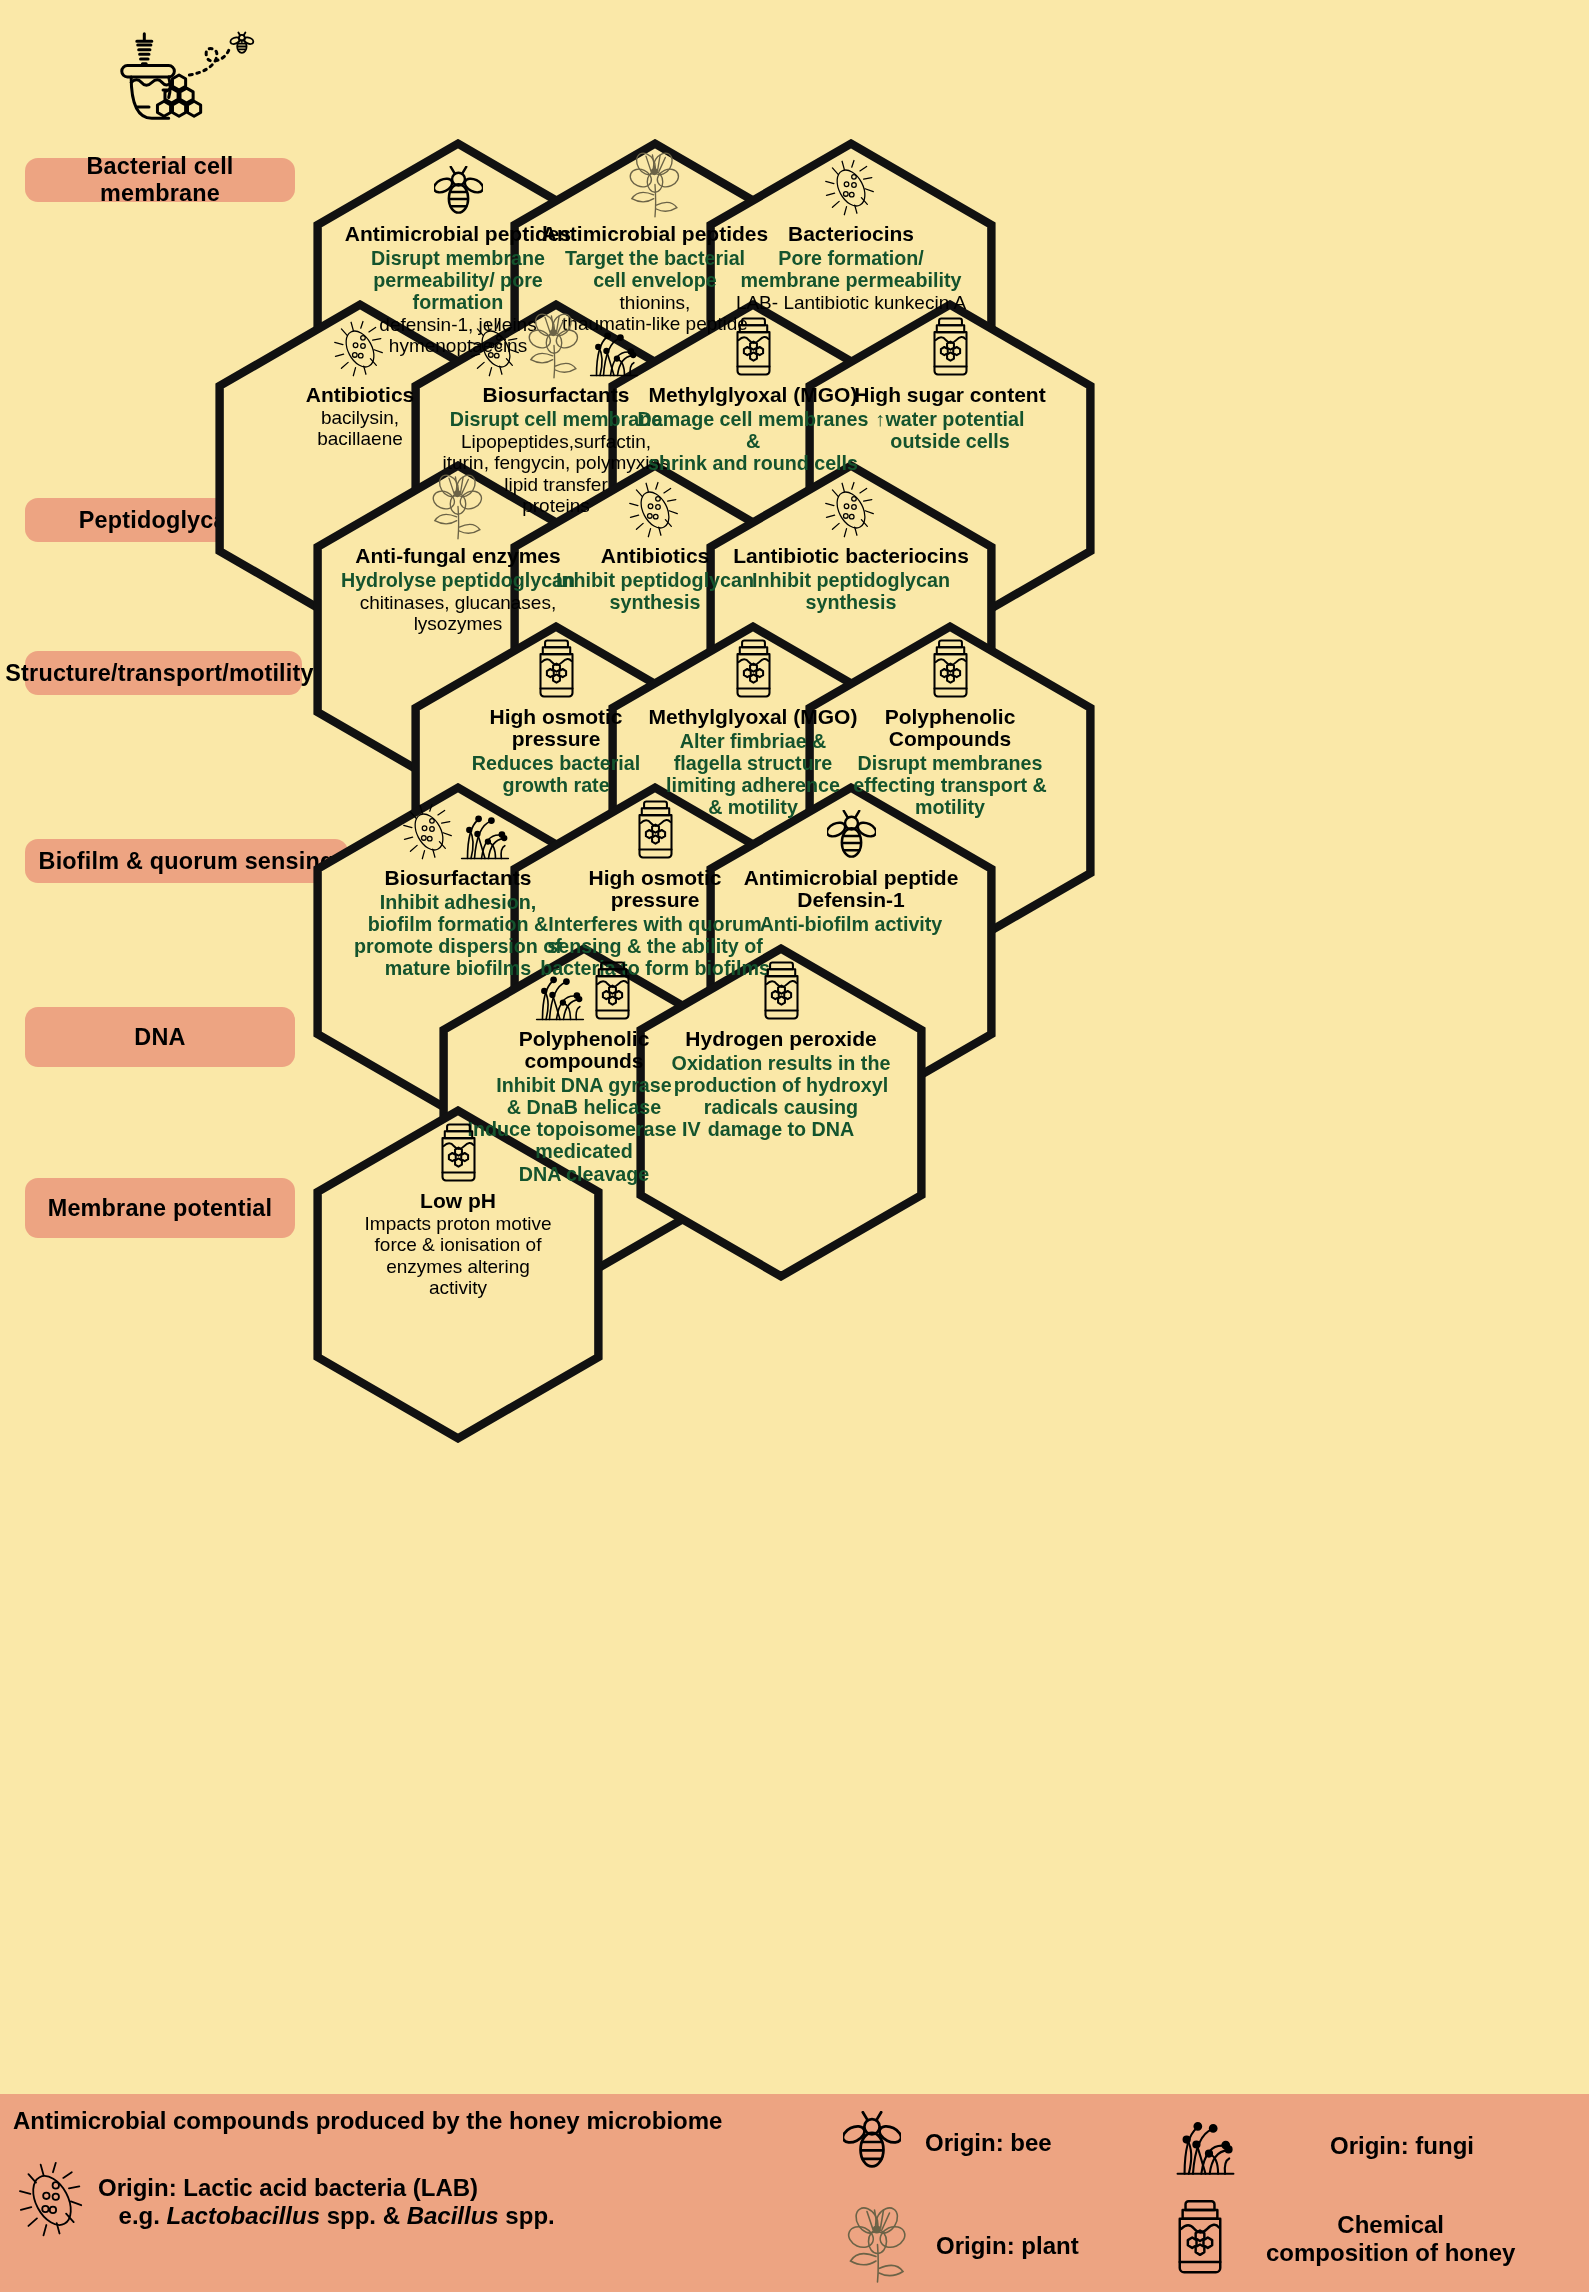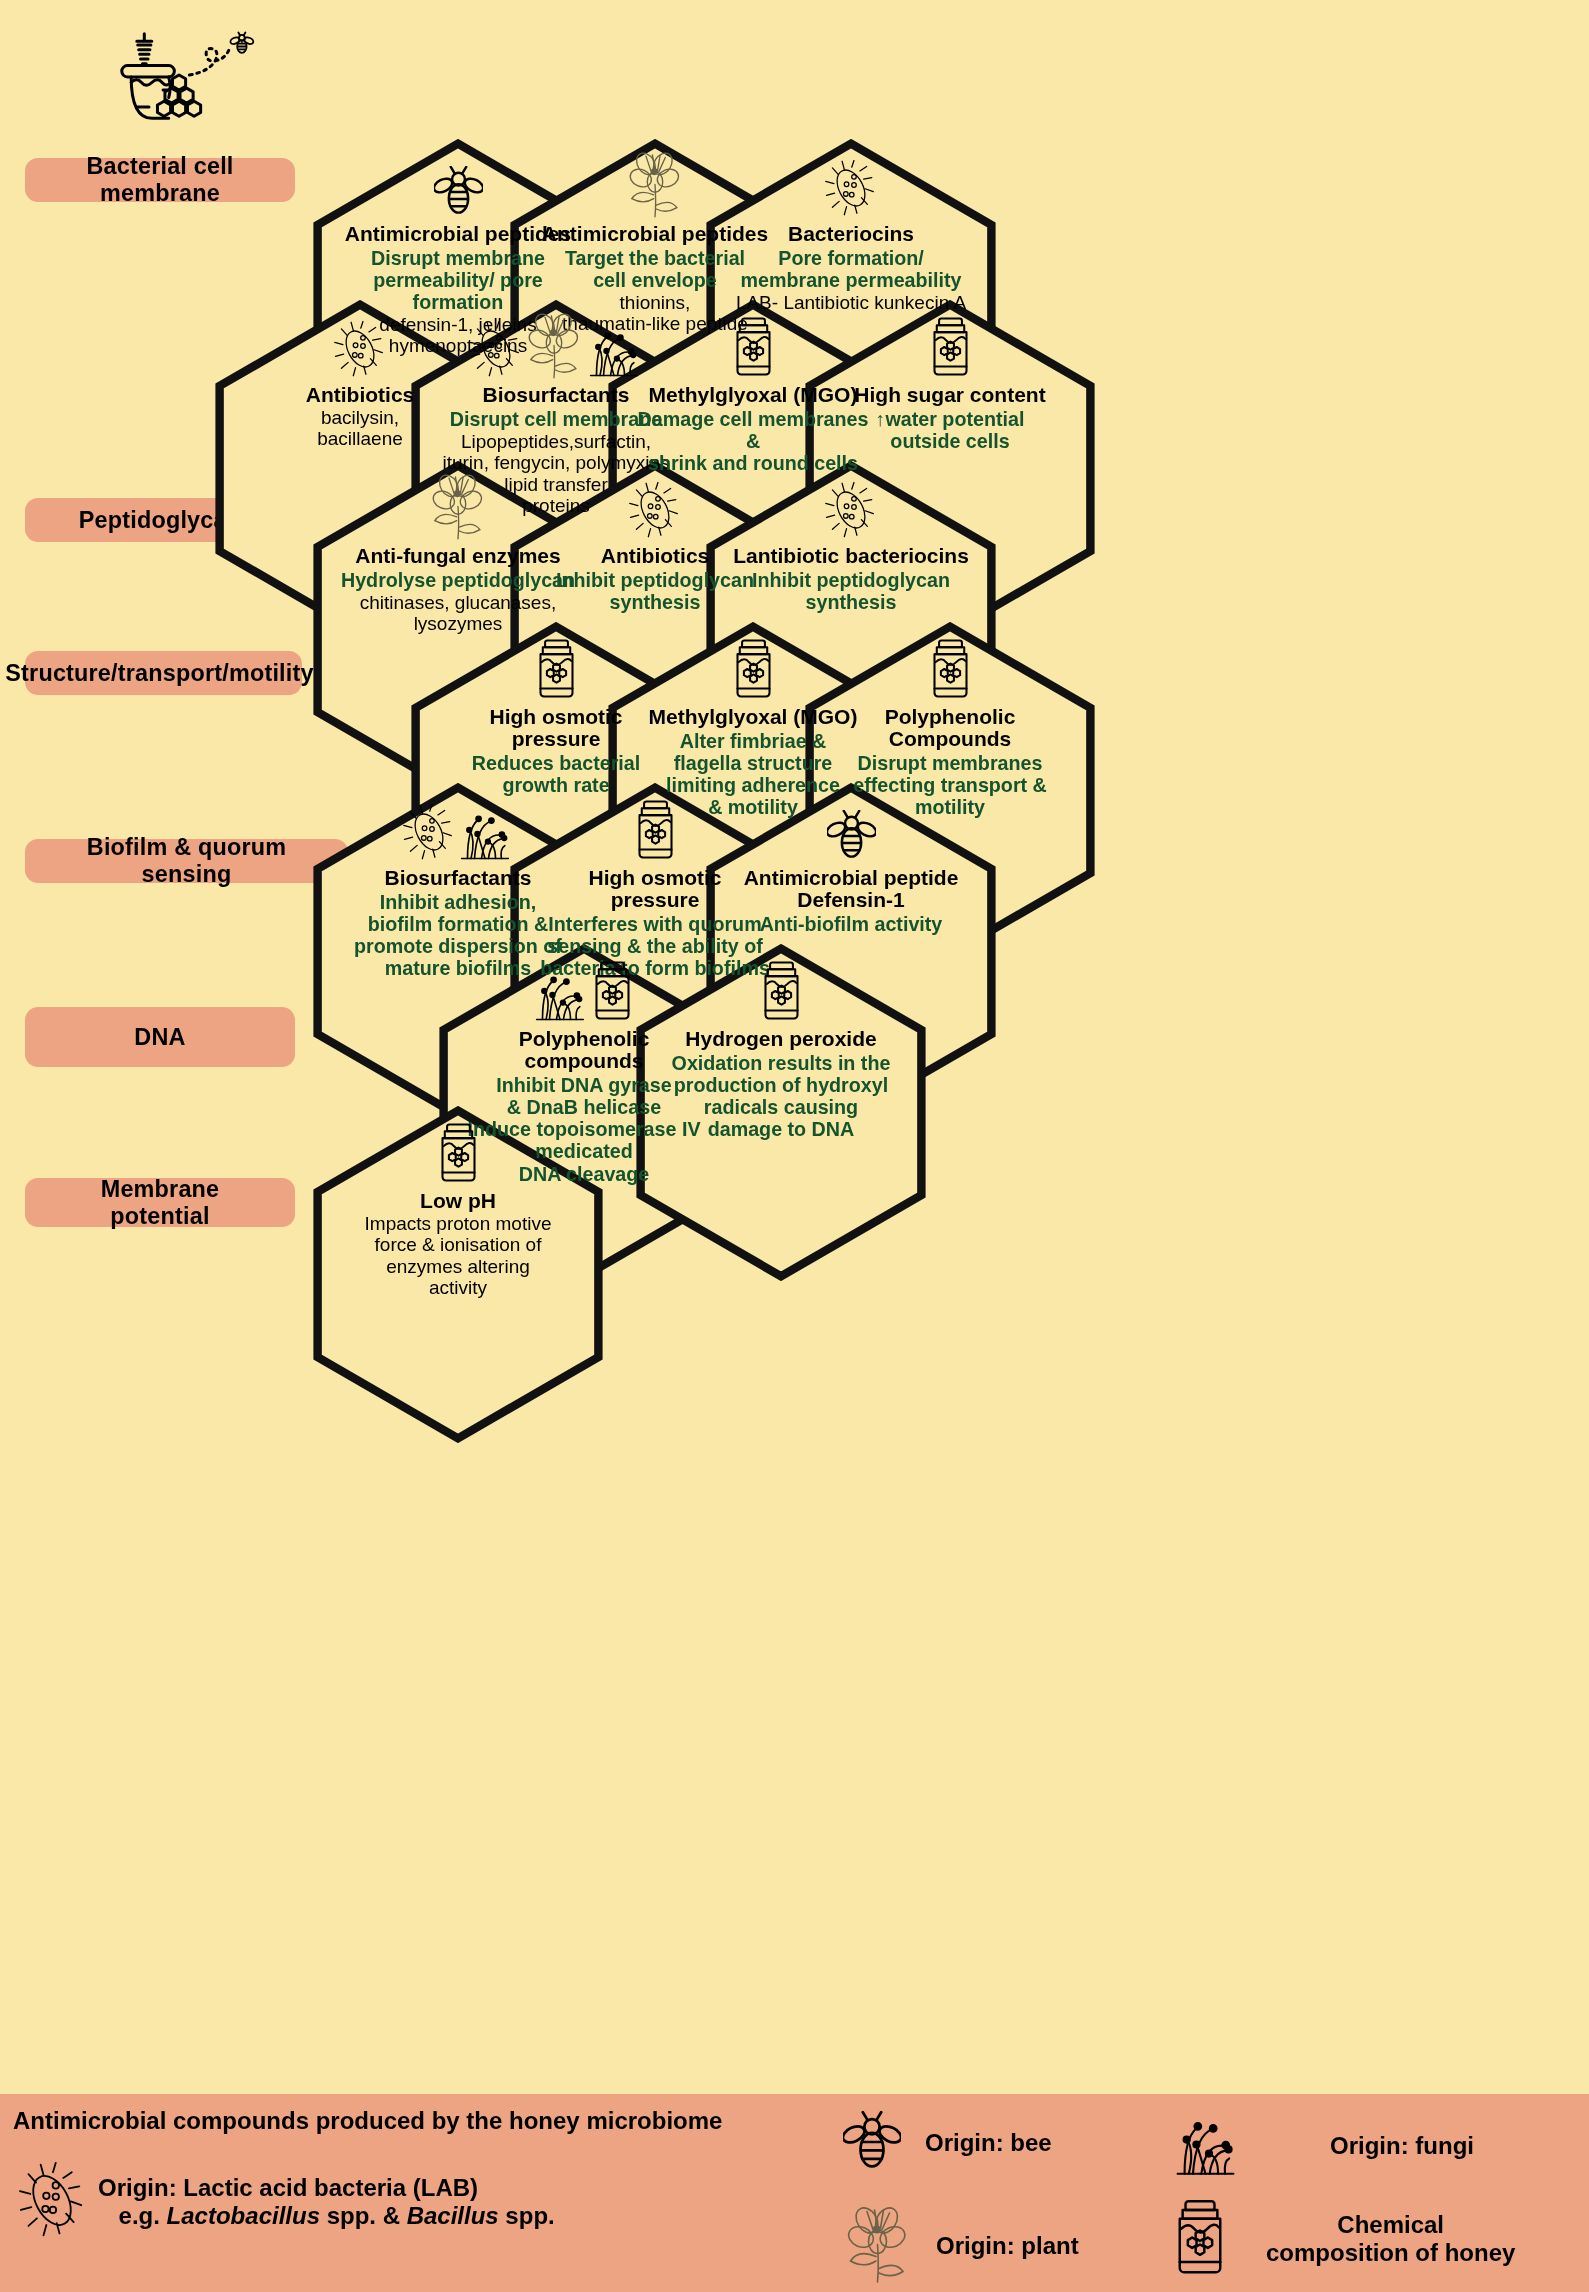--- a/index.html
+++ b/index.html
@@ -14,21 +14,21 @@
   
   .pill{
     position:absolute;
     background:#eda482;
     border-radius:13px;
     display:flex;align-items:center;justify-content:center;
     font-weight:bold;color:#000;
     font-size:23.4px;
     letter-spacing:0.2px;
     text-align:center;
-    padding:0 23px;
+    padding:0 9px;
     box-sizing:border-box;
   }
 
   
   .hex{
     position:absolute;
     width:292px;height:337px;
     box-sizing:border-box;
   }
   .hex svg{position:absolute;left:0;top:0;width:100%;height:100%;}
@@ -118,21 +118,21 @@
   </div>
   <div class="pill" style="left:25px;top:651px;width:277px;height:44px;">
     <span>Structure/transport/motility`</span>
   </div>
   <div class="pill" style="left:25px;top:839px;width:323px;height:44px;">
     <span>Biofilm &amp; quorum sensing</span>
   </div>
   <div class="pill" style="left:25px;top:1007px;width:270px;height:60px;">
     <span>DNA</span>
   </div>
-  <div class="pill" style="left:25px;top:1178px;width:270px;height:49px;">
+  <div class="pill" style="left:25px;top:1178px;width:270px;height:60px;">
     <span>Membrane potential</span>
   </div>
 
   <div id="hexlayer">
       <div class="hex" style="left: 312px; top: 139px;">
         <svg viewBox="0 0 312 360">
        <path d="M156 5 L306 91.8 L306 268.2 L156 355 L6 268.2 L6 91.8 Z" fill="#fae8a8" stroke="#111" stroke-width="9" stroke-linejoin="miter"></path>
      </svg>
      <div class="inner">
        <div class="hexicons">

